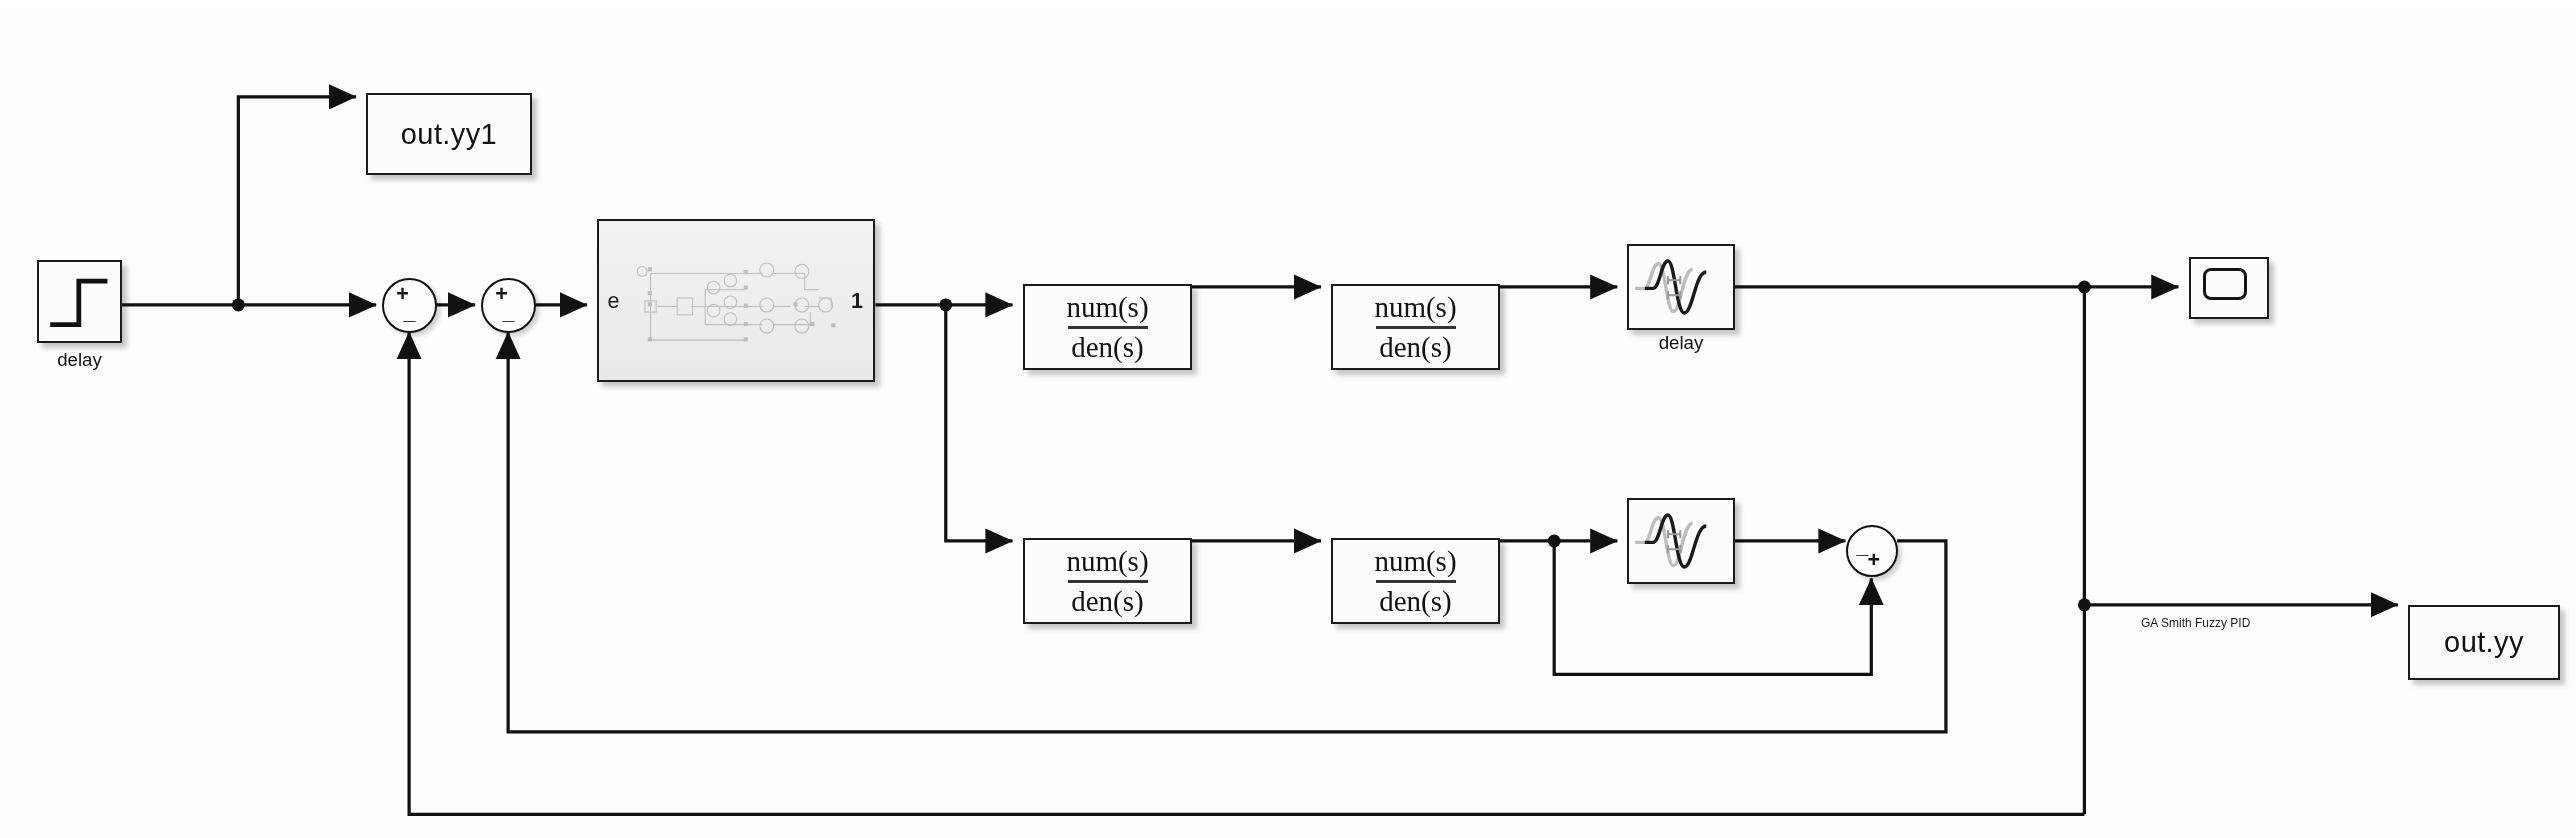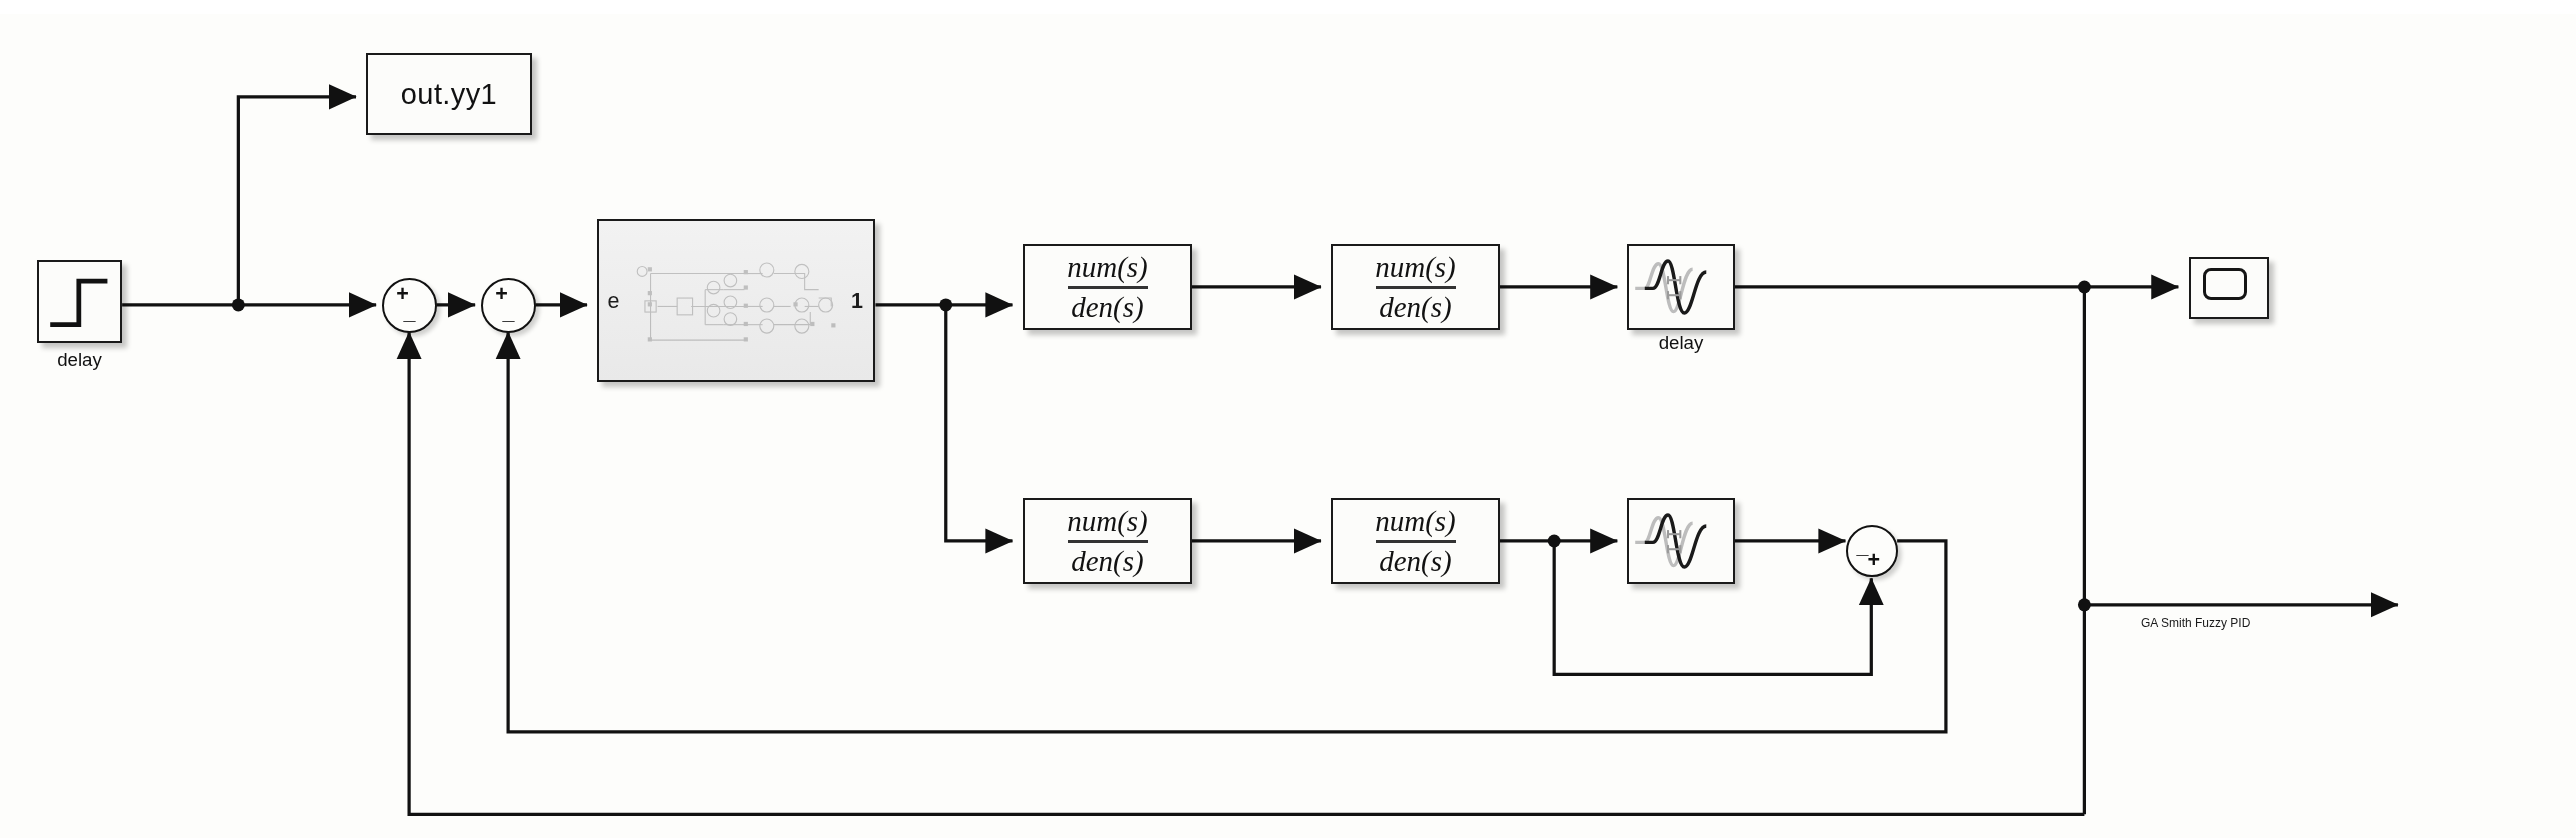--- a/index.html
+++ b/index.html
@@ -15,35 +15,35 @@
 
   
   .blk{
     position:absolute;
     background:#fcfcfa;
     border:2.9px solid #1a1a1a;
     box-sizing:border-box;
     box-shadow:5px 5px 5px rgba(0,0,0,0.22);
     display:flex;align-items:center;justify-content:center;
   }
-  .blk.thin{border-width:2.2px;}
+  .blk.thin{border-width:2.2px;margin-top:40px;}
   .caption{
     position:absolute;
     text-align:center;
     font-size:18.7px;
     color:#111;
     font-family:"Liberation Sans", sans-serif;
     white-space:nowrap;
   }
 
   
   .outblk{font-size:29px;color:#111;letter-spacing:0.4px;}
 
   
-  .tf{flex-direction:column;font-style:italic;}
+  .tf{flex-direction:column;}
   .tf .num,.tf .den{
     font-family:"Liberation Serif", serif;
     font-size:29px;color:#121212;line-height:1.05;
   }
   .tf .bar{
     width:80px;height:2.9px;background:#333;margin:3.6px 0 2.9px 0;
   }
 
   
   .fuzzy{
@@ -287,15 +287,18 @@
     <span class="sgn s-ml">_</span>
     <span class="sgn s-mb">+</span>
   </div>
 
   <div class="blk scope" style="left:2189px;top:257px;width:80px;height:62px;">
     <span class="screen"></span>
   </div>
 
   <div class="siglabel" style="left:2141px;top:616px;">GA Smith Fuzzy PID</div>
 
+  <div class="blk thin outblk" style="left:2408px;top:565px;width:152px;height:75px;">
+    <span>out.yy</span>
+  </div>
 
 </div>
 
 
 </body></html>

